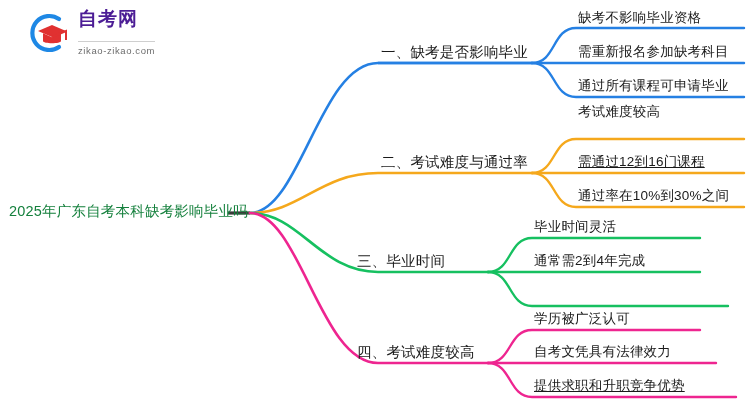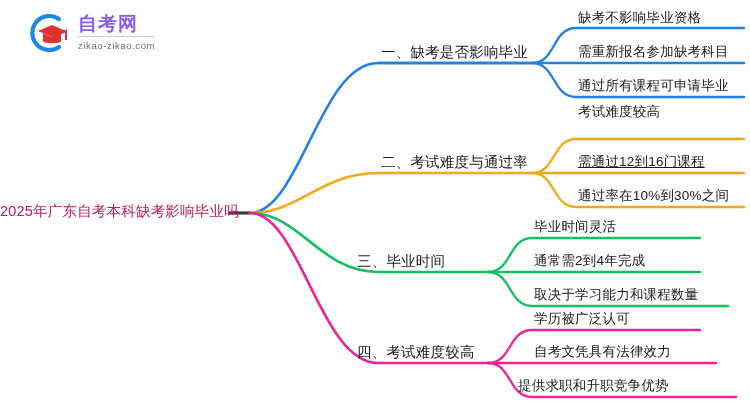--- a/index.html
+++ b/index.html
@@ -44,41 +44,41 @@
   }
   .logo-text {
     margin-left: 6px;
     display: flex;
     flex-direction: column;
     justify-content: center;
   }
   .logo-cn {
     font-size: 19px;
     font-weight: bold;
-    color: #8b5cf6;
+    color: #4c1d95;
     line-height: 20px;
     letter-spacing: 1px;
     border-bottom: 1px solid #cfcfcf;
-    padding-bottom: 2px;
+    padding-bottom: 12px;
   }
   .logo-en {
     font-size: 9.5px;
     color: #6d6d6d;
     letter-spacing: 0.6px;
     line-height: 13px;
     padding-top: 2px;
   }
 
   
   .root-label {
     position: absolute;
-    left: 0;
+    left: 9px;
     top: 202px;
     font-size: 14.5px;
-    color: #be185d;
+    color: #15803d;
     white-space: nowrap;
     letter-spacing: 0.2px;
   }
 
   
   .branch-label {
     position: absolute;
     font-size: 14.5px;
     color: #1a1a1a;
     white-space: nowrap;
@@ -148,20 +148,19 @@
   <div class="leaf-label" style="left:578px; top:43px;">需重新报名参加缺考科目</div>
 
   <div class="branch-label" style="left:381px; top:153px;">二、考试难度与通过率</div>
   <div class="leaf-label" style="left:578px; top:103px;">考试难度较高</div>
   <div class="leaf-label" style="left:578px; top:153px;text-decoration:underline;">需通过12到16门课程</div>
   <div class="leaf-label" style="left:578px; top:187px;">通过率在10%到30%之间</div>
 
   <div class="branch-label" style="left:357px; top:252px;">三、毕业时间</div>
   <div class="leaf-label" style="left:534px; top:218px;">毕业时间灵活</div>
   <div class="leaf-label" style="left:534px; top:252px;">通常需2到4年完成</div>
-  <div class="leaf-label" style="left:534px; top:286px;">取决于学习能力和课程数量</div>
 
   <div class="branch-label" style="left:357px; top:343px;">四、考试难度较高</div>
   <div class="leaf-label" style="left:534px; top:310px;font-family:Liberation Mono, monospace;">学历被广泛认可</div>
   <div class="leaf-label" style="left:534px; top:343px;">自考文凭具有法律效力</div>
-  <div class="leaf-label" style="left:518px; top:377px;">提供求职和升职竞争优势</div>
+  <div class="leaf-label" style="left:534px; top:377px;text-decoration:underline;">提供求职和升职竞争优势</div>
 
 </div>
 
 </body></html>

